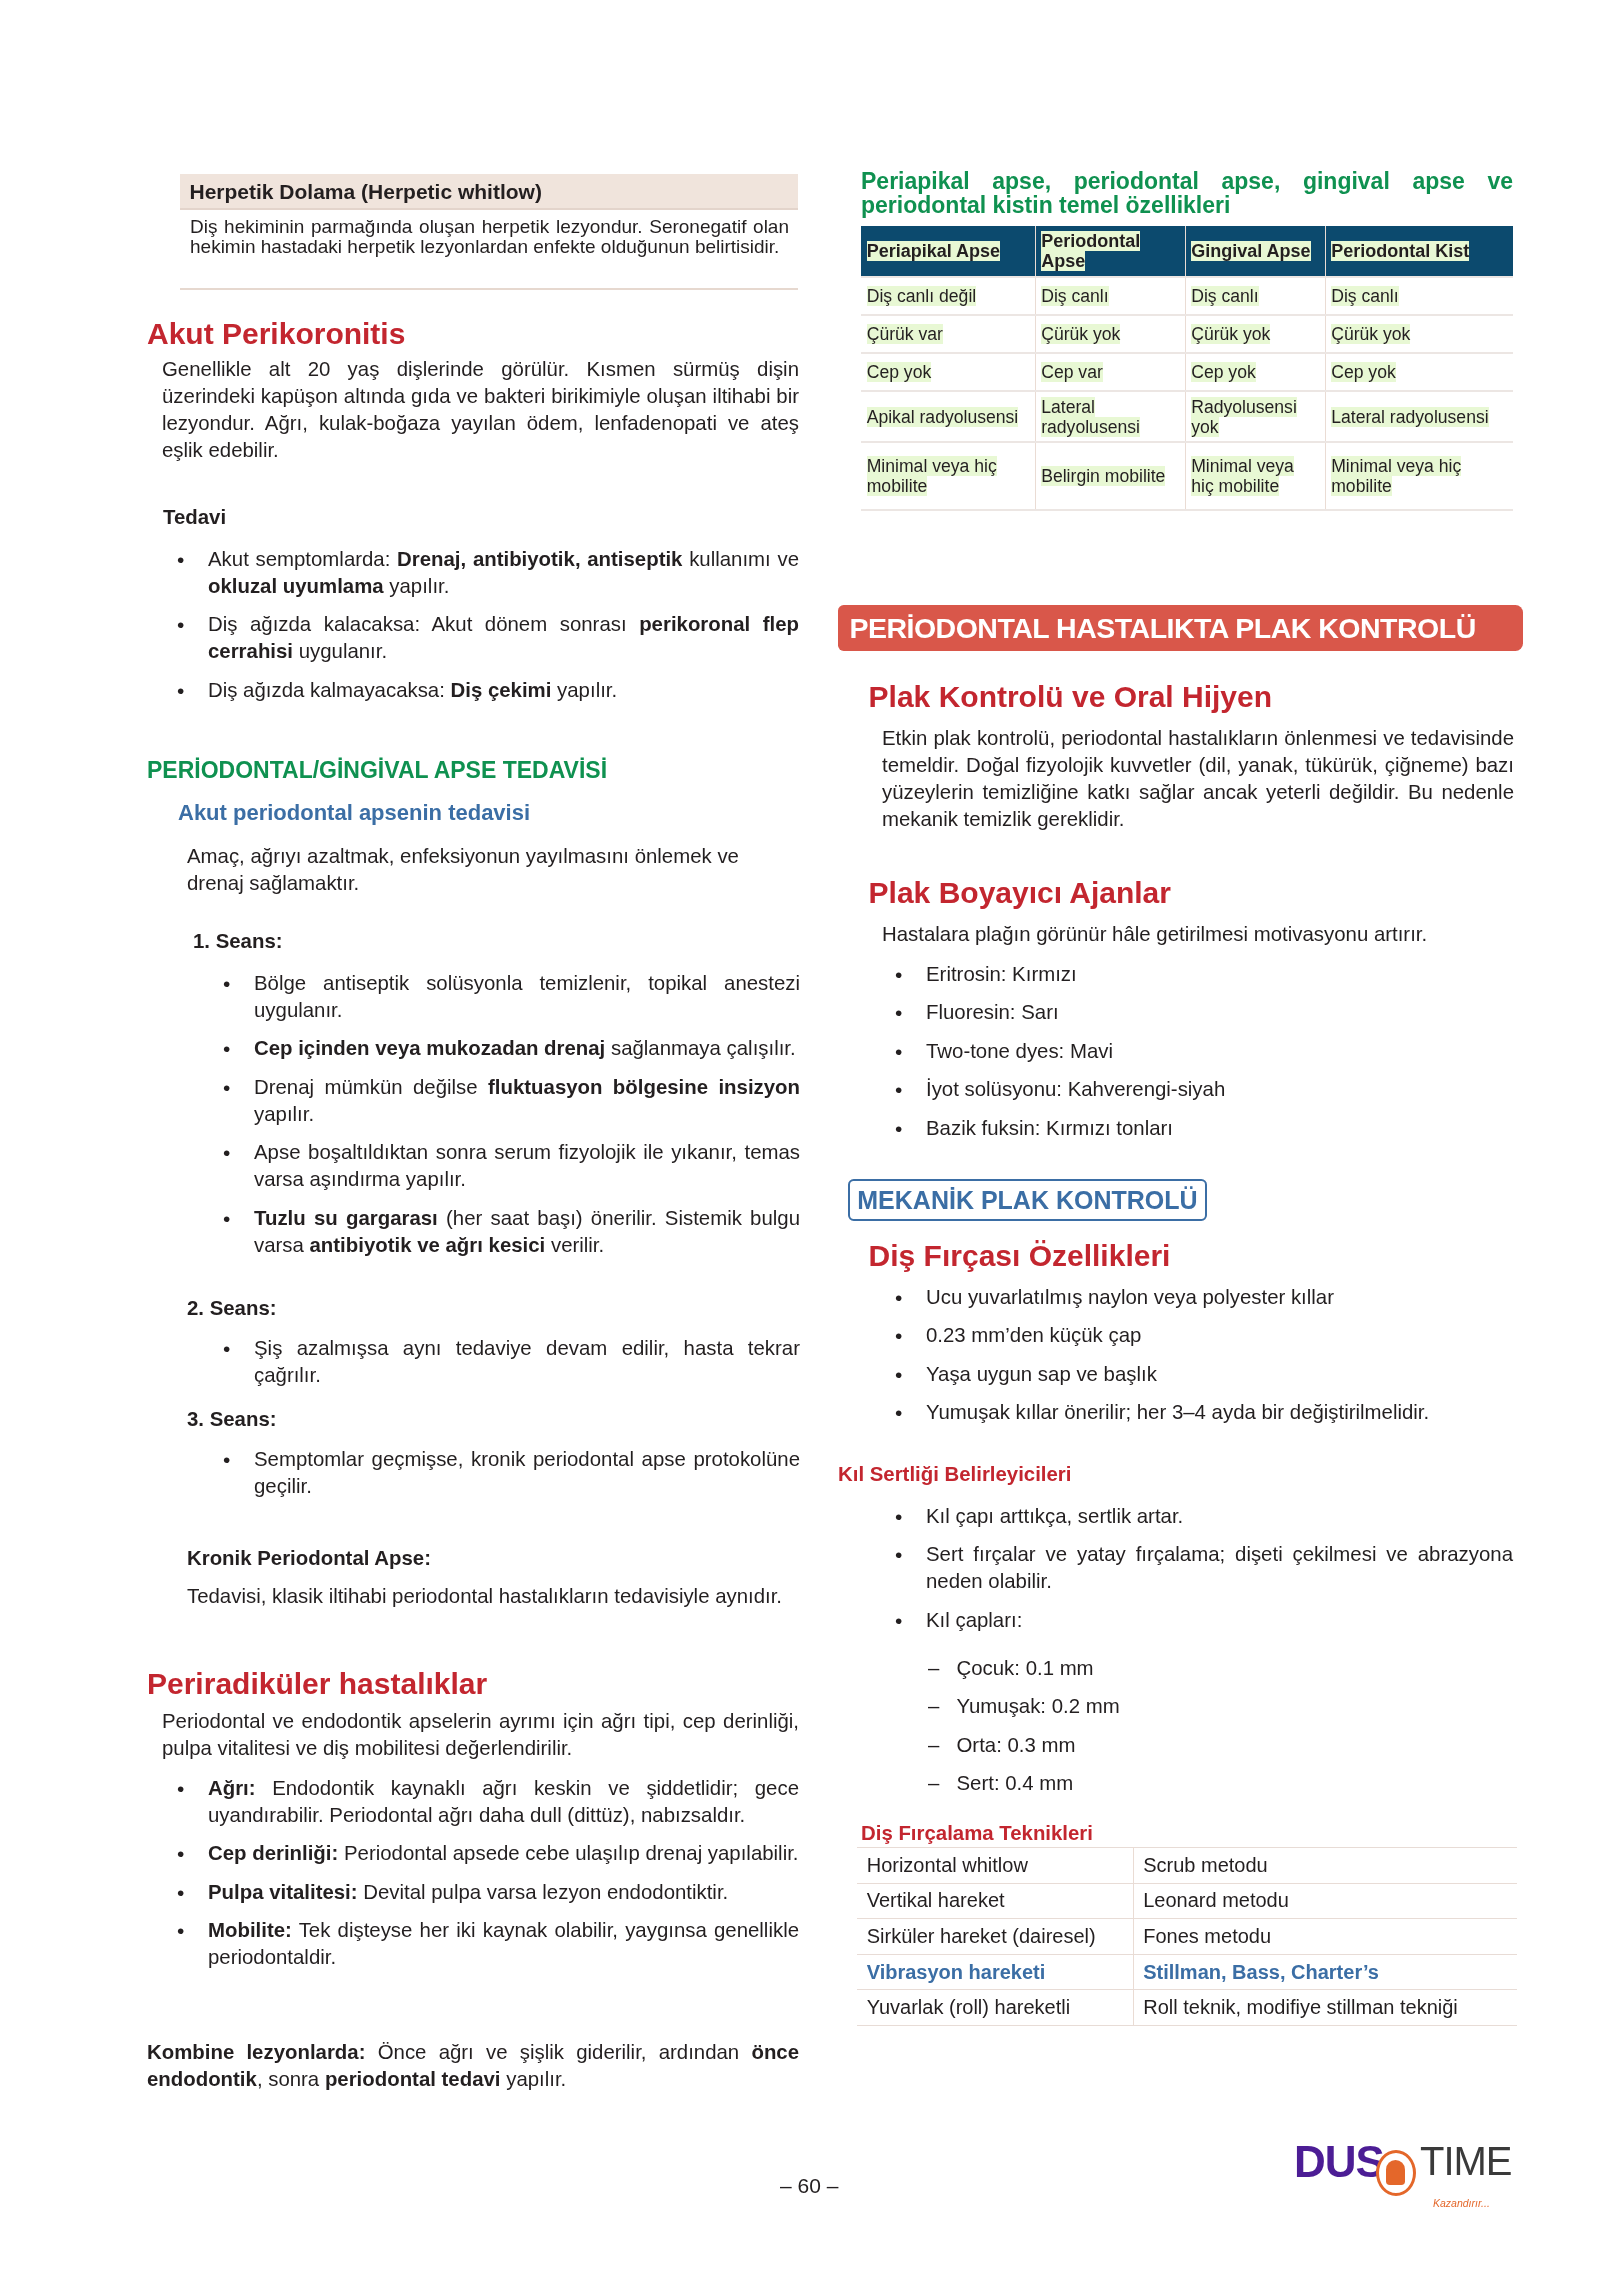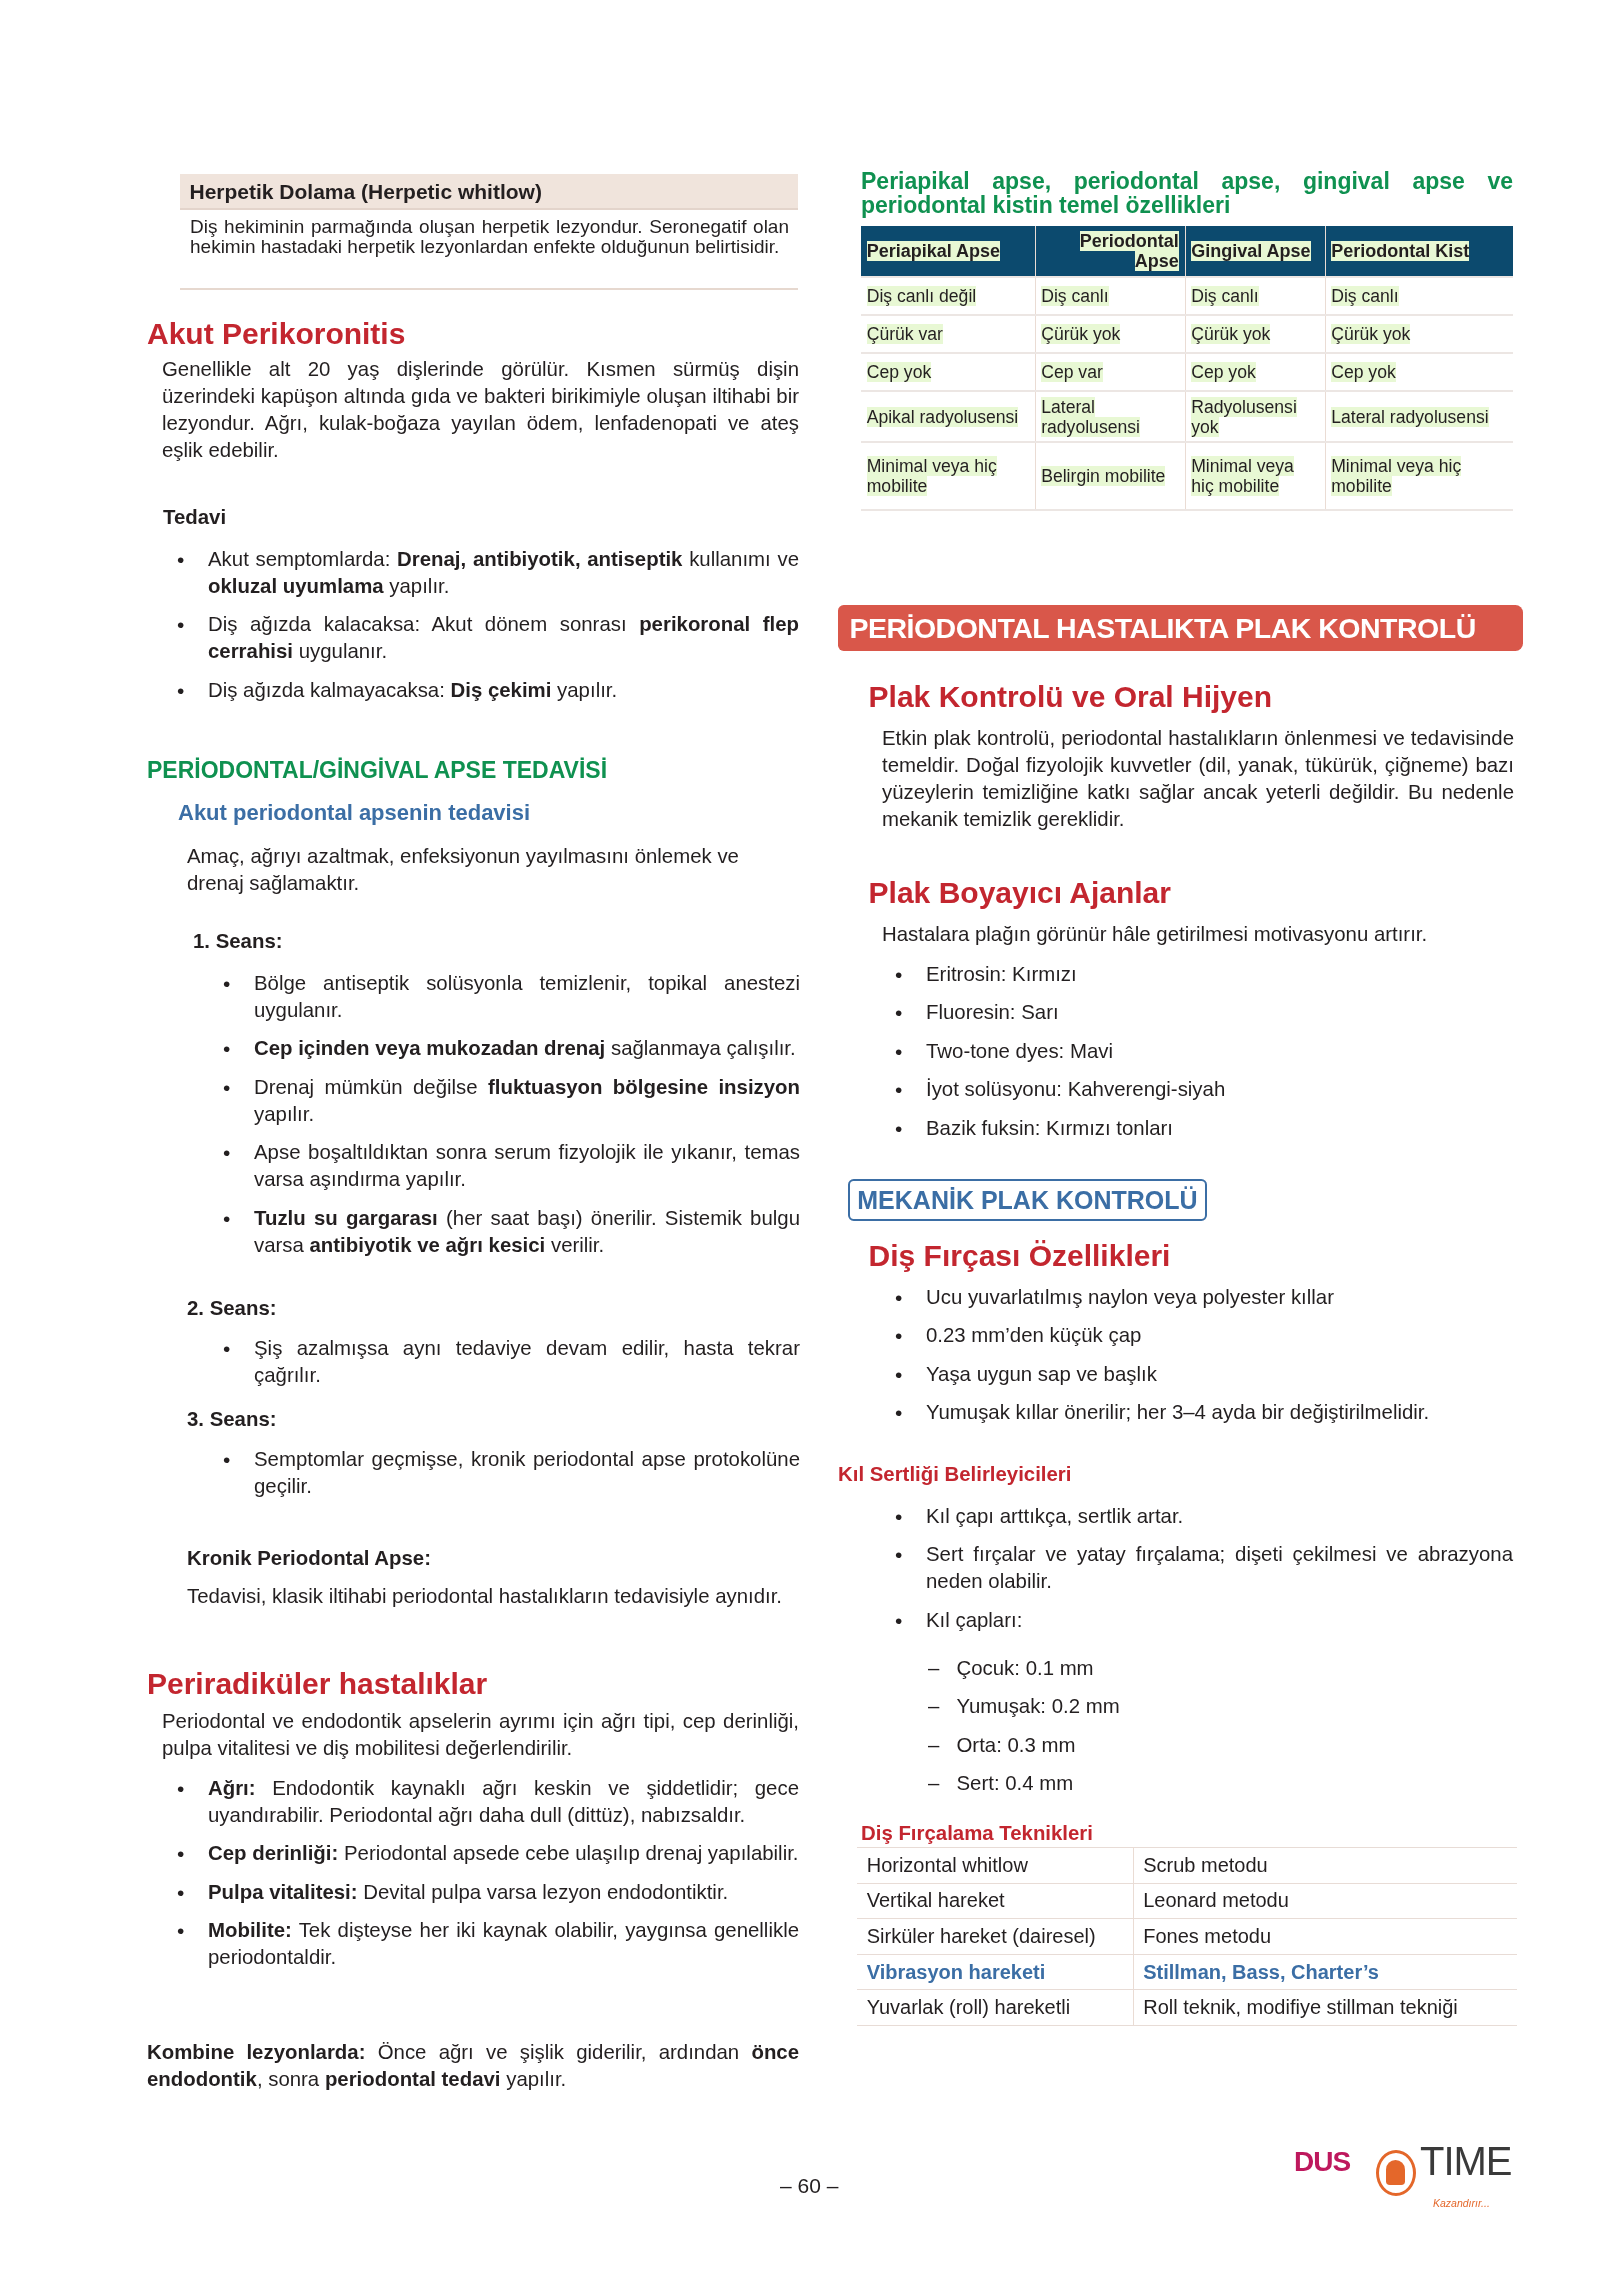--- a/index.html
+++ b/index.html
@@ -40,21 +40,21 @@
   .boxed { position: absolute; border: 2.9px solid #3b6ea5; color: #3b6ea5; font-weight: bold; font-size: 25px; padding: 5.7px 7.6px; border-radius: 5.7px; background: #fff; }
 
   .tech { position: absolute; border-collapse: collapse; font-size: 20px; line-height: 25px; }
   .tech td { border-bottom: 1.9px solid #e8dcd6; padding: 4.8px 9.5px; }
   .tech tr:first-child td { border-top: 1.9px solid #e8dcd6; }
   .tech td:first-child { border-right: 1.9px solid #eadcd4; width: 276px; }
   .tech tr.blue td { color: #3b6ea5; font-weight: bold; }
 
   .pagenum { position: absolute; top: 2172px; left: 780px; font-size: 21px; }
   .logo { position: absolute; top: 2148px; left: 1294px; width: 228px; height: 57px; }
-  .logo .dus { position: absolute; left: 0; top: 0; color: #be185d; font-weight: bold; font-size: 28px; letter-spacing: -1px; }
+  .logo .dus { position: absolute; left: 0; top: 0; color: #4c1d95; font-weight: bold; font-size: 44px; letter-spacing: -1px; }
   .logo .tooth { position: absolute; left: 82px; top: 1.9px; width: 40px; height: 46px; border: 3.8px solid #e4672a; border-radius: 50%; background: #fff; }
   .logo .tooth::after { content: ""; position: absolute; left: 6.7px; top: 6.7px; width: 19px; height: 25px; background: #e4672a; border-radius: 9.5px 9.5px 3.8px 3.8px; }
   .logo .time { position: absolute; left: 126px; top: 0; color: #3a3a3a; font-size: 40px; letter-spacing: -1px; }
   .logo .tag { position: absolute; left: 139px; top: 42px; color: #e4672a; font-size: 10.5px; font-style: italic; }
 </style>
 </head>
 <body>
 
 <div class="col left">
 
@@ -109,21 +109,21 @@
   <div class="abs just" style="top:2039px; left:0; width:652px;"><b>Kombine lezyonlarda:</b><span> Önce ağrı ve şişlik giderilir, ardından </span><b>önce endodontik</b><span>, sonra </span><b>periodontal tedavi</b><span> yapılır.</span></div>
 </div>
 
 <div class="col right">
   <div class="abs h-green just" style="top:169px; left:0; width:652px; line-height:24px;">Periapikal apse, periodontal apse, gingival apse ve periodontal kistin temel özellikleri</div>
 
   <table class="tbl" style="top:226px; left:0; width:652px;">
     <thead>
       <tr style="height:51px;">
         <th style="width:174px;"><span class="hl">Periapikal Apse</span></th>
-        <th style="width:150px;text-align:right;"><span class="hl">Periodontal Apse</span></th>
+        <th style="width:150px;"><span class="hl">Periodontal Apse</span></th>
         <th style="width:140px;"><span class="hl">Gingival Apse</span></th>
         <th><span class="hl">Periodontal Kist</span></th>
       </tr>
     </thead>
     <tbody>
       <tr style="height:38px;">
         <td><span class="hl">Diş canlı değil</span></td>
           <td><span class="hl">Diş canlı</span></td>
           <td><span class="hl">Diş canlı</span></td>
           <td><span class="hl">Diş canlı</span></td>

